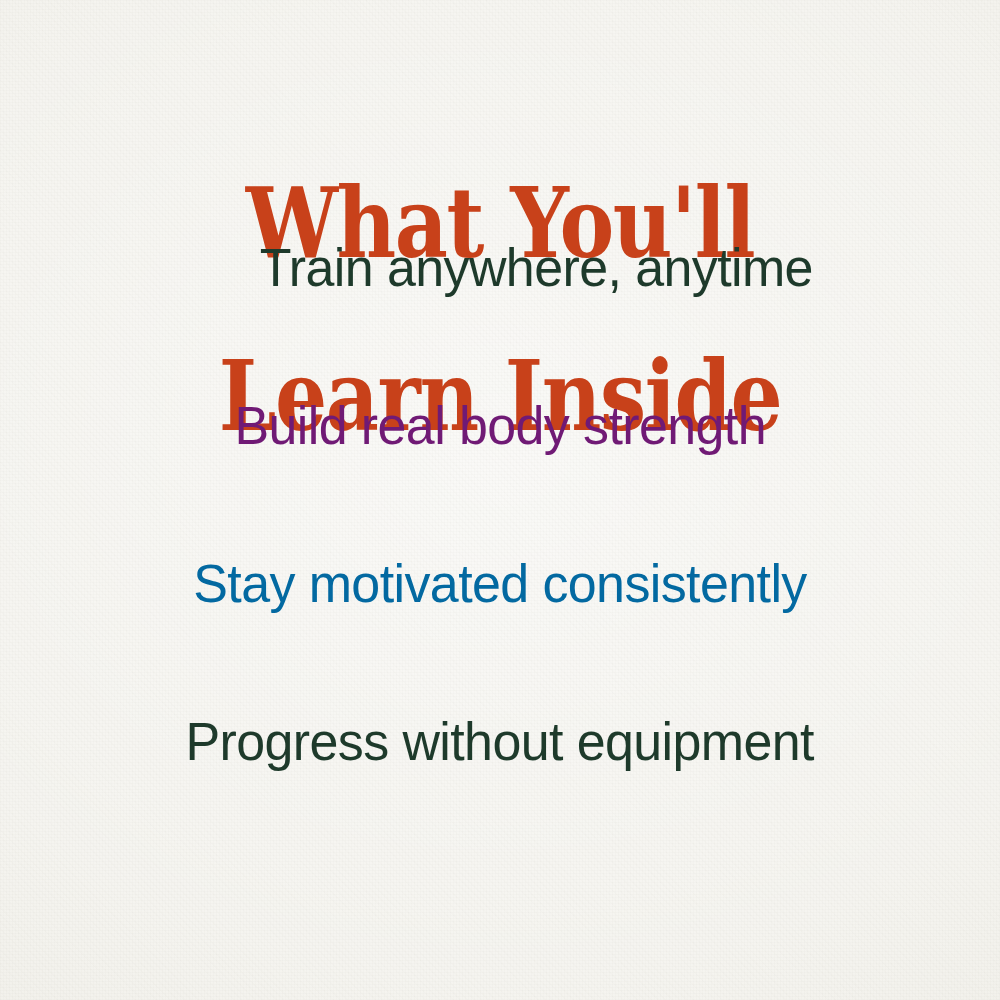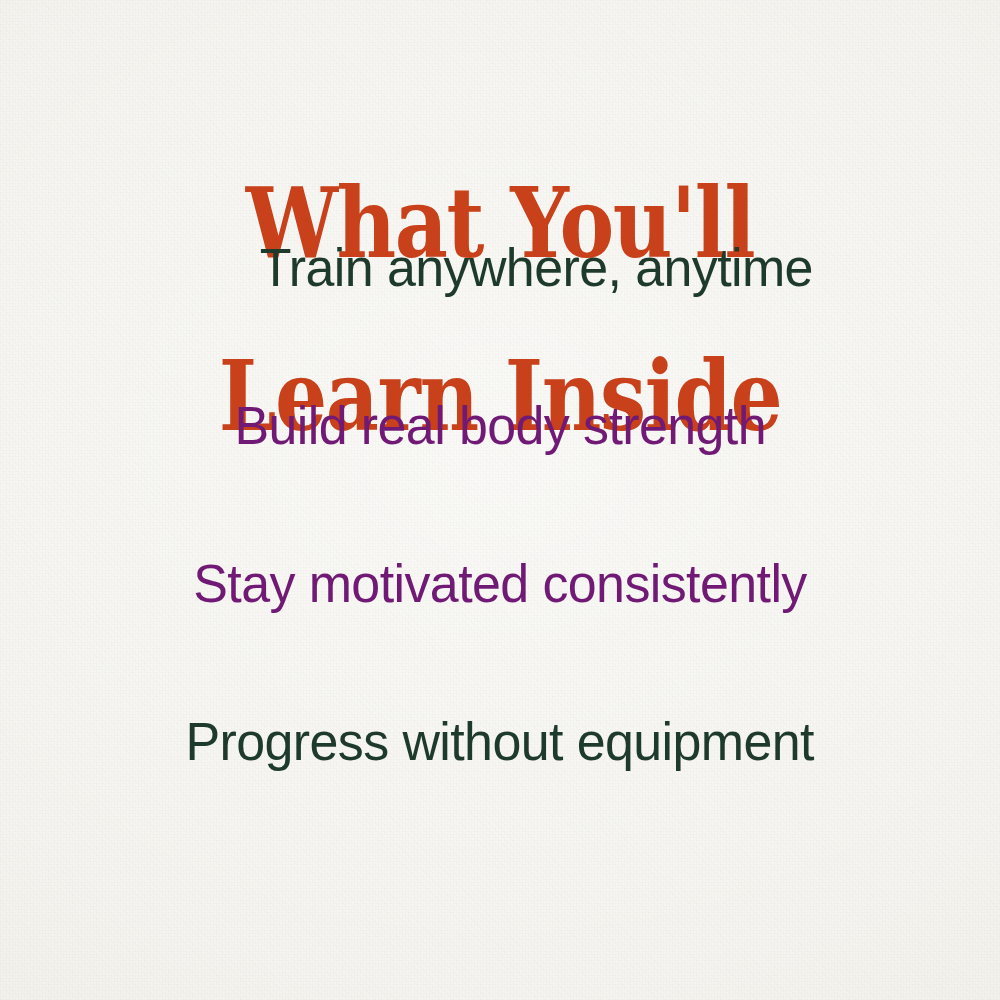--- a/index.html
+++ b/index.html
@@ -145,21 +145,21 @@
 
       <div class="benefit" style="color: rgb(30, 58, 43); padding-left: 36px;">
         <span class="benefit-text">Train anywhere, anytime</span>
       </div>
 
       <div class="benefit" style="color: #701a75;">
         <span class="benefit-text">Build real body strength</span>
       </div>
 
 
-      <div class="benefit" style="color: #701a75;">
+      <div class="benefit" style="color: #0369a1;">
         <span class="benefit-text">Stay motivated consistently</span>
       </div>
 
       <div class="benefit" style="color: rgb(30, 58, 43);">
         <span class="benefit-text">Progress without equipment</span>
       </div>
 
     </div>
 
   </div>

